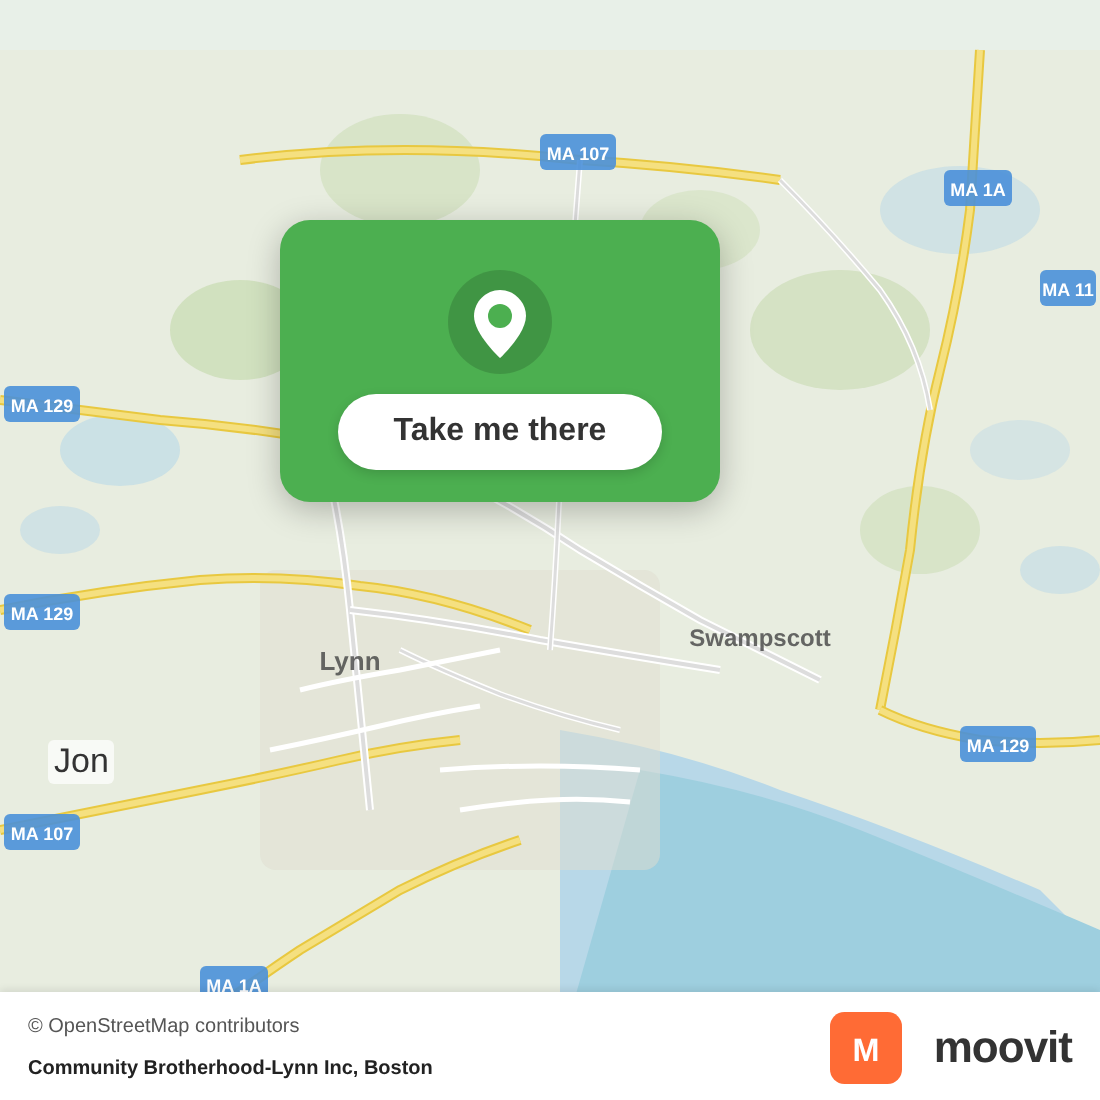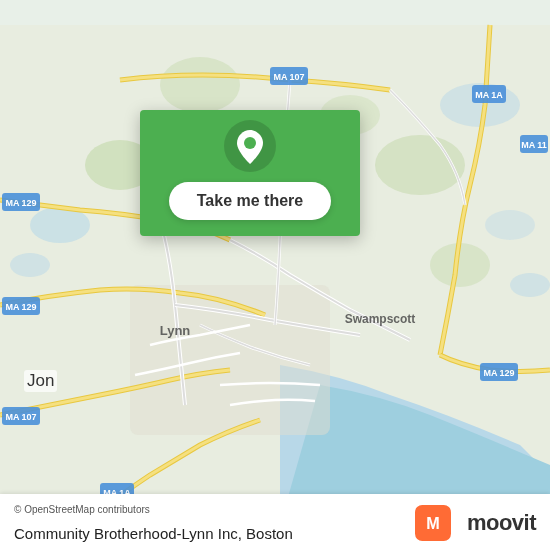--- a/index.html
+++ b/index.html
@@ -27,25 +27,25 @@
       top: 0; left: 0;
     }
 
     
     #location-card {
       position: absolute;
       top: 110px;
       left: 140px;
       width: 220px;
       background: #4CAF50;
-      border-radius: 4px;
+      border-radius: 15px;
       display: flex;
       flex-direction: column;
       align-items: center;
-      padding: 10px 20px 16px;
+      padding: 25px 20px 16px;
       box-shadow: 0 4px 16px rgba(0,0,0,0.25);
       z-index: 10;
     }
 
     #pin-icon {
       width: 52px;
       height: 52px;
       margin-bottom: 10px;
     }
 
@@ -82,23 +82,23 @@
       flex-direction: column;
       gap: 10px;
     }
 
     #copyright-text {
       font-size: 10px;
       color: #555;
     }
 
     #location-title {
-      font-size: 15px;
+      font-size: 10px;
       color: #222;
-      font-weight: 400;
+      font-weight: 700;
     }
 
     #moovit-logo {
       display: flex;
       align-items: center;
       gap: 4px;
     }
 
     #moovit-icon {
       width: 36px;

